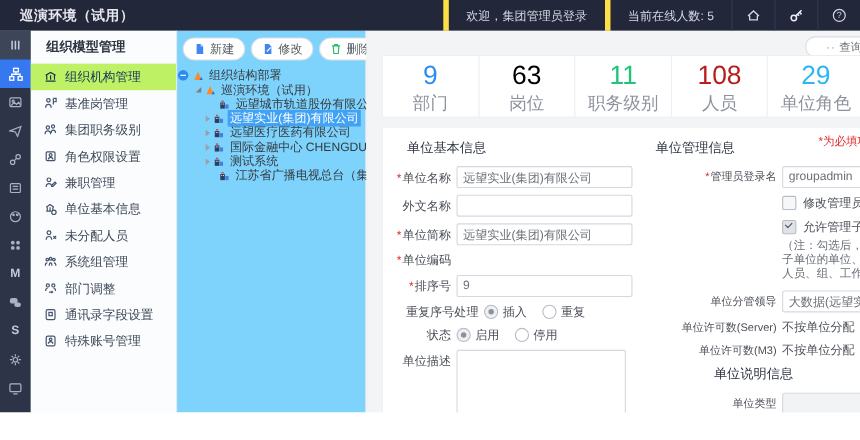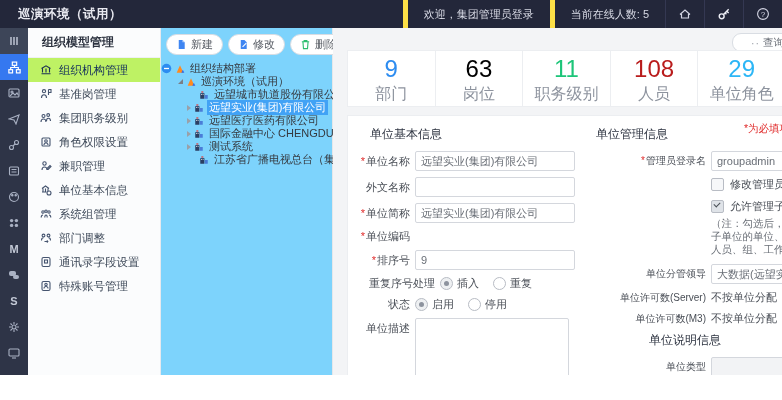--- a/index.html
+++ b/index.html
@@ -237,20 +237,29 @@
           <svg width="12" height="12" viewBox="0 0 12 12" fill="none" stroke="currentColor" stroke-width="1.1">
             <path d="M2 4.5L5.5 2 9 4.5M3 4.5v3M5.5 4.5v3M8 4.5v3M2 8h4.5"></path>
             <circle cx="9" cy="9" r="2"></circle>
           </svg>
         </span>
       <span>单位基本信息</span>
     </div>
     <div class="side-item">
       <span class="si">
           <svg width="12" height="12" viewBox="0 0 12 12" fill="none" stroke="currentColor" stroke-width="1.1">
+            <circle cx="4.5" cy="3.5" r="1.7"></circle>
+            <path d="M2 10c0-2 1-3 2.5-3S7 8 7 10M8.5 6.5L11 9M11 6.5L8.5 9"></path>
+          </svg>
+        </span>
+      <span>未分配人员</span>
+    </div>
+    <div class="side-item">
+      <span class="si">
+          <svg width="12" height="12" viewBox="0 0 12 12" fill="none" stroke="currentColor" stroke-width="1.1">
             <circle cx="3" cy="4" r="1.2"></circle>
             <circle cx="6" cy="3.2" r="1.2"></circle>
             <circle cx="9" cy="4" r="1.2"></circle>
             <path d="M1.2 9.5C1.2 7.8 2 7 3 7M4.8 9.5C4.8 7.6 5.4 7 6 7s1.2.6 1.2 2.5M10.8 9.5C10.8 7.8 10 7 9 7"></path>
           </svg>
         </span>
       <span>系统组管理</span>
     </div>
     <div class="side-item">
       <span class="si">

